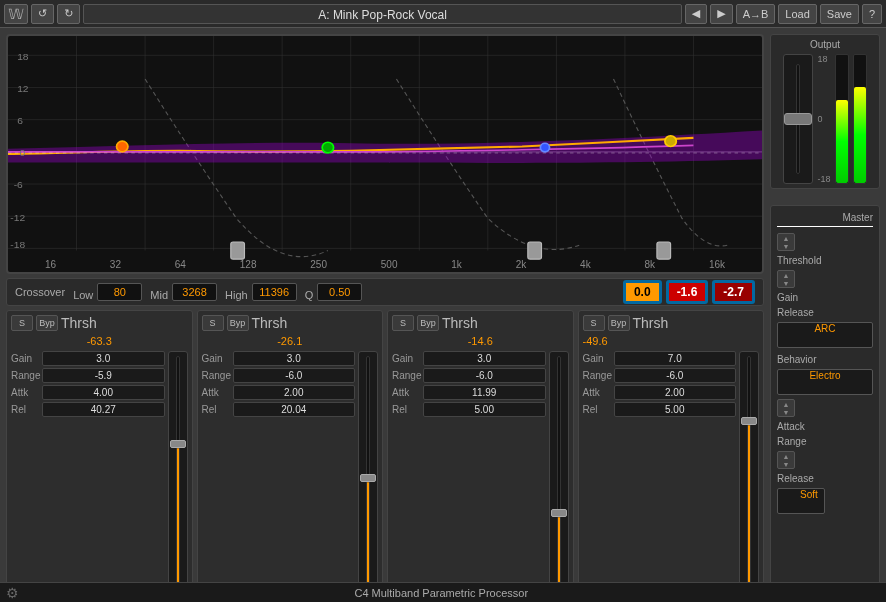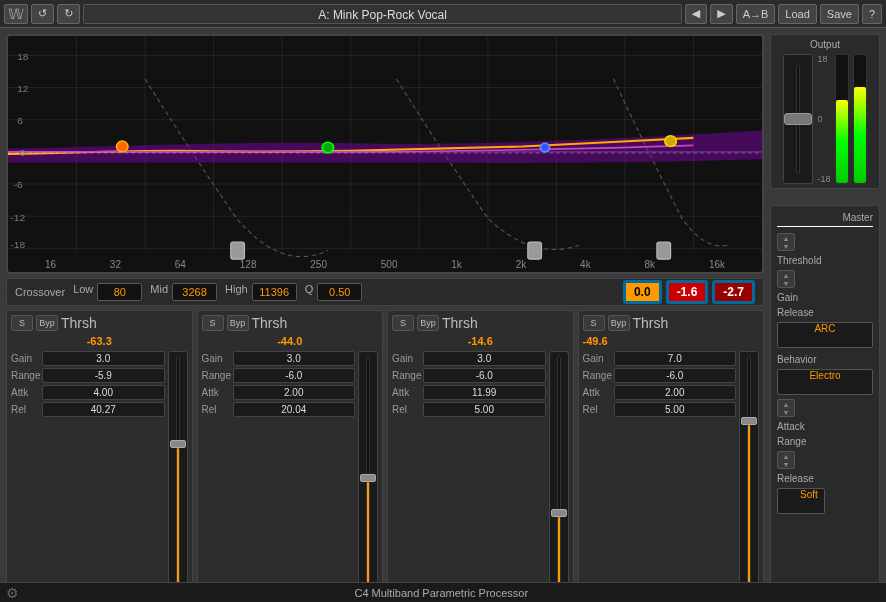--- a/index.html
+++ b/index.html
@@ -105,21 +105,21 @@
       background: #2a2a2a;
       border: 1px solid #444;
       border-radius: 3px;
       padding: 4px 8px;
       gap: 8px;
       height: 28px;
     }
     .crossover-label { color: #aaa; font-size: 11px; }
     .crossover-field {
       display: flex;
-      align-items: flex-start;
+      align-items: flex-end;
       gap: 4px;
     }
     .field-label { color: #aaa; }
     .field-input {
       background: #111;
       border: 1px solid #555;
       color: #ff9900;
       font-size: 11px;
       width: 45px;
       height: 18px;
@@ -174,21 +174,21 @@
       font-size: 9px;
       width: 22px;
       height: 16px;
       cursor: pointer;
       border-radius: 2px;
       text-align: center;
     }
 
     .thrsh-val {
       font-size: 11px;
-      font-weight: bold;
+      font-weight: normal;
       margin-left: auto;
     }
     .thrsh-orange { color: #ff9900; }
 
     .band-content {
       display: flex;
       gap: 3px;
       flex: 1;
     }
 
@@ -612,21 +612,21 @@
         </div>
       </div>
 
       <div class="band-strip">
         <div class="band-header">
           <button class="band-btn">S</button>
           <button class="band-btn">Byp</button>
           <span class="header-label">Thrsh</span>
         </div>
         <div style="text-align:center; margin-bottom:2px;">
-          <span class="thrsh-val thrsh-orange">-44.0</span>
+          <span class="thrsh-val thrsh-orange">-26.1</span>
         </div>
         <div class="band-content">
           <div class="band-params">
             <div class="param-row">
               <span class="param-label">Gain</span>
               <span class="param-val">3.0</span>
             </div>
             <div class="param-row">
               <span class="param-label">Range</span>
               <span class="param-val">-6.0</span>

